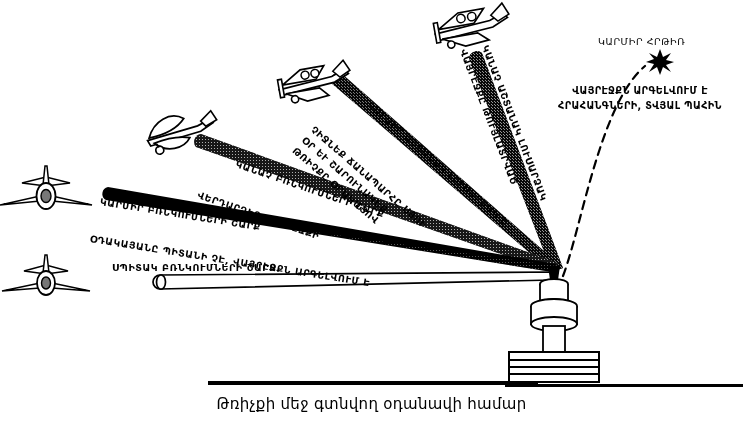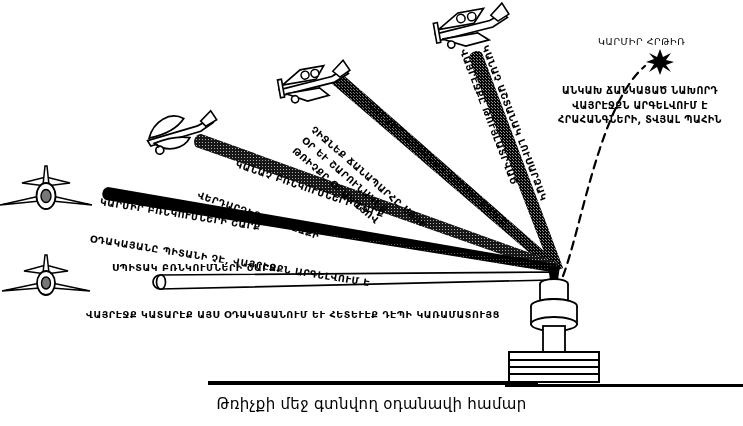--- a/index.html
+++ b/index.html
@@ -158,26 +158,24 @@
   <div class="lbl beam-sub" style="left:303px;top:118px;transform:rotate(41deg);width:150px;
               white-space:normal;line-height:14px;">ՉԻՋՆԵՔ ՃԱՆԱՊԱՐՀԸ ՍՅՈՒ ՕՐ ԵՒ ՇԱՐՈՒՆԱԿԵՔ ԹՌԻՉՔԸ ՕՐԱԿԱՅՈՎ</div>
 
   <div class="lbl beam-lbl" style="left:236px;top:158px;transform:rotate(19deg);">ԿԱՆԱՉ ԲՌՆԿՈՒՄՆԵՐԻ ՇԱՐՔ</div>
   <div class="lbl beam-sub" style="left:198px;top:189px;transform:rotate(19deg);">ՎԵՐԴԱՐՁԷՔ ՎԱՅՐԷՋՔԻ</div>
 
   <div class="lbl beam-lbl" style="left:100px;top:196px;transform:rotate(9deg);">ԿԱՐՄԻՐ ԲՌՆԿՈՒՄՆԵՐԻ ՇԱՐՔ</div>
   <div class="lbl beam-sub" style="left:90px;top:233px;transform:rotate(9deg);">ՕԴԱԿԱՅԱՆԸ ՊԻՏԱՆԻ ՉԷ, ՎԱՅՐԷՋՔՆ ԱՐԳԵԼՎՈՒՄ Է</div>
 
   <div class="lbl beam-lbl" style="left:112px;top:262px;transform:rotate(0deg);">ՍՊԻՏԱԿ ԲՌՆԿՈՒՄՆԵՐԻ ՇԱՐՔ</div>
-  <div class="lbl beam-sub" style="left:86px;top:309px;transform:rotate(0deg);">ՎԱՅՐԷՋՔ ԿԱՏԱՐԷՔ ԱՅՍ ՕԴԱԿԱՅԱՆՈՒՄ ԵՒ ՀԵՏԵՒԷՔ  ԴԷՊԻ ԿԱՌԱՄԱՏՈՒՅՑ</div>
 
   <div id="rocket-lbl">ԿԱՐՄԻՐ ՀՐԹԻՌ</div>
 
   <div id="note">
-    <div>ԱՆԿԱԽ ՃԱՆԿԱՑԱԾ ՆԱԽՈՐԴ</div>
     <div>ՎԱՅՐԷՋՔՆ ԱՐԳԵԼՎՈՒՄ Է</div>
     <div>ՀՐԱՀԱՆԳՆԵՐԻ, ՏՎՅԱԼ ՊԱՀԻՆ</div>
   </div>
 
   <div id="caption-rule"></div>
   <div id="ground"></div>
   <div id="caption">Թռիչքի մեջ գտնվող օդանավի համար</div>
 </div>
 
 </body></html>

